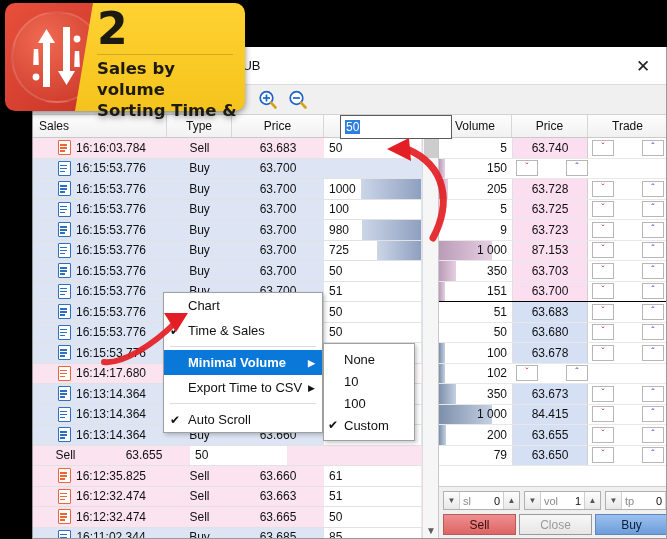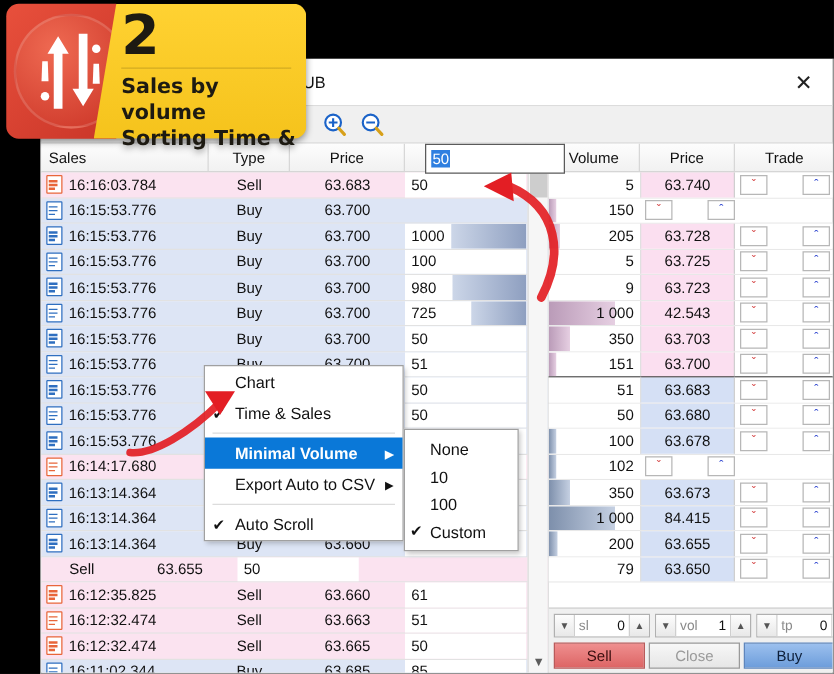--- a/index.html
+++ b/index.html
@@ -93,21 +93,21 @@
   
   .tbody { position: relative; }
   .row {
     display: flex; height: 20.5px; align-items: stretch;
     border-bottom: 1px solid #e2e2e2;
     font-size: 12px; color: #111;
   }
   .row.buy  { background: #dde5f5; }
   .row.sell { background: #fbe3f0; }
   .cell { display: flex; align-items: center; height: 100%; overflow: hidden; }
-  .cell.time  { width: 134px; padding-left: 4px; gap: 5px; }
+  .cell.time  { width: 134px; padding-left: 4px; gap: 5px; justify-content: center; }
   .cell.type  { width: 65px; justify-content: center; }
   .cell.price { width: 92px; justify-content: center; }
   .cell.vol   { width: 97px; position: relative; background: #ffffff; }
   .vol-bar {
     position: absolute; right: 0; top: 0; height: 100%;
     background: linear-gradient(90deg,#ccd6e8,#8e9fc0);
   }
   .vol-text { position: relative; z-index: 2; padding-left: 5px; font-size: 12px; }
 
   
@@ -703,21 +703,21 @@
             <div class="cell rtrade">
               <span class="tbtn dn">ˇ</span>
               <span class="tbtn up">ˆ</span>
             </div>
           </div>
           <div class="rrow ask">
             <div class="cell rvolume">
               <span class="rvol-bar" style="width:73%"></span>
               <span class="rvol-txt">1 000</span>
             </div>
-            <div class="cell rprice">42.543</div>
+            <div class="cell rprice">87.153</div>
             <div class="cell rtrade">
               <span class="tbtn dn">ˇ</span>
               <span class="tbtn up">ˆ</span>
             </div>
           </div>
           <div class="rrow ask">
             <div class="cell rvolume">
               <span class="rvol-bar" style="width:23%"></span>
               <span class="rvol-txt">350</span>
             </div>
@@ -871,21 +871,21 @@
           <span class="arr"></span>
         </div>
         <div class="msep"></div>
         <div class="mi sel">
           <span class="chk"></span>
           <span class="lbl2">Minimal Volume</span>
           <span class="arr">▶</span>
         </div>
         <div class="mi">
           <span class="chk"></span>
-          <span class="lbl2">Export Auto to CSV</span>
+          <span class="lbl2">Export Time to CSV</span>
           <span class="arr">▶</span>
         </div>
         <div class="msep"></div>
         <div class="mi">
           <span class="chk">✔</span>
           <span class="lbl2">Auto Scroll</span>
           <span class="arr"></span>
         </div>
       </div>
 

